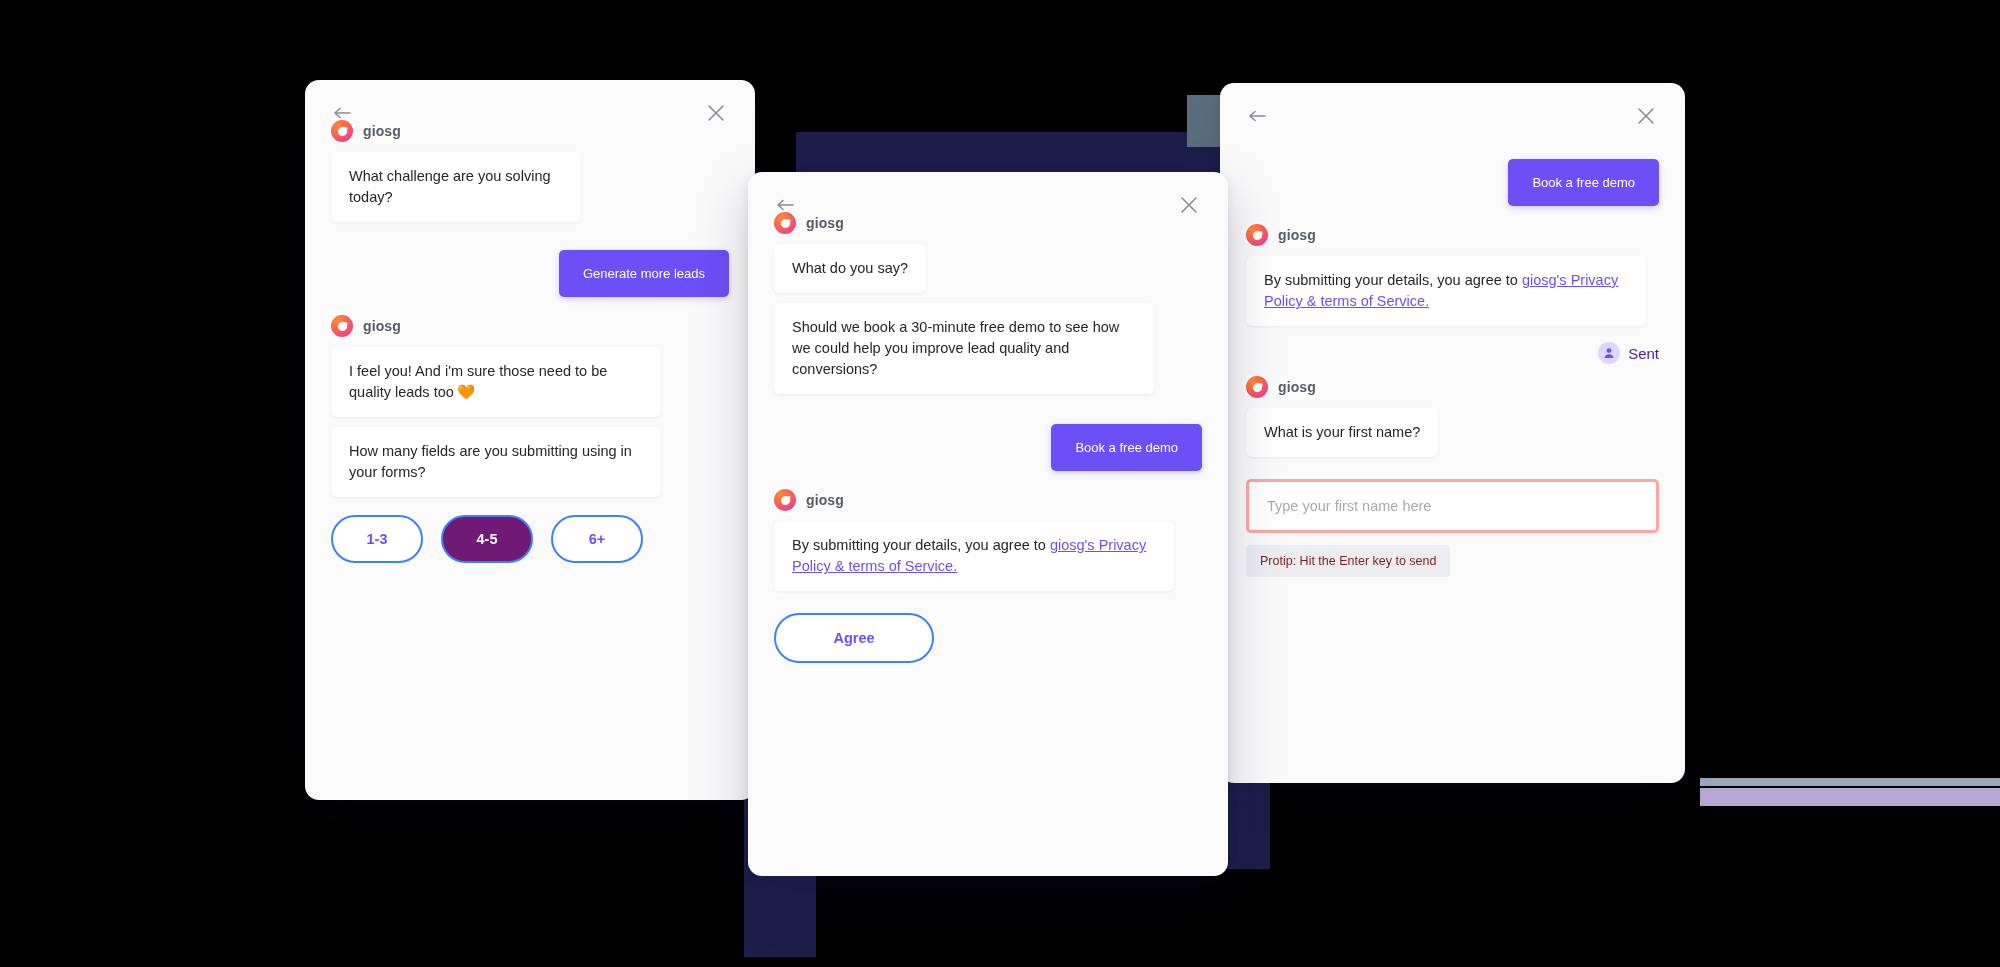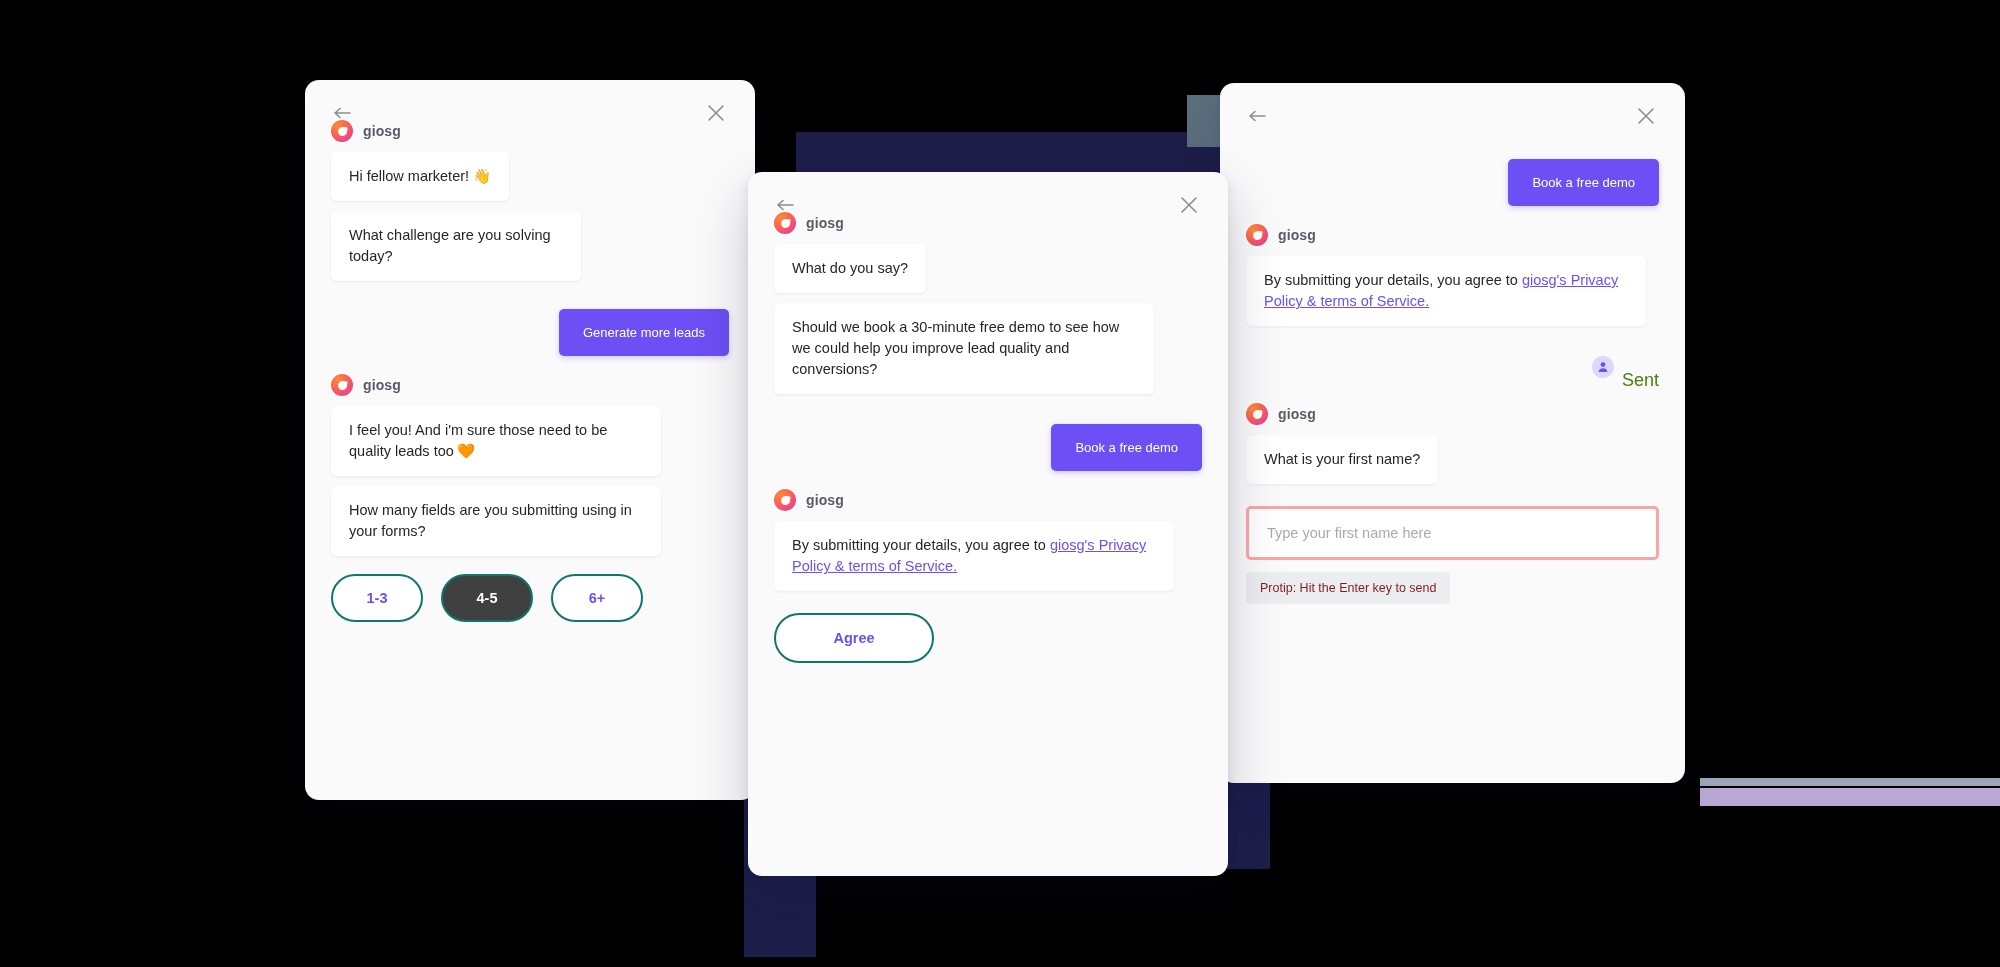--- a/index.html
+++ b/index.html
@@ -79,35 +79,35 @@
     font-size: 13px; font-weight: 400;
     border: none; border-radius: 5px;
     padding: 16px 24px; cursor: pointer;
     box-shadow: 0 2px 6px rgba(108,79,245,0.28);
     font-family: "Liberation Sans", sans-serif;
   }
   
   .pill-row { display:flex; gap: 18px; margin-top: 8px; }
   .pill {
     min-width: 92px; padding: 14px 26px;
-    border: 2px solid #0f766e; border-radius: 999px;
+    border: 2px solid #3b82f6; border-radius: 999px;
     background: #FFFFFF; color: #6C4FF5;
     font-size: 14.5px; font-weight: 700; cursor: pointer;
     text-align:center; font-family: "Liberation Sans", sans-serif;
   }
-  .pill.filled { background: #404040; color:#FFFFFF; }
+  .pill.filled { background: #701a75; color:#FFFFFF; }
   .pill.wide { min-width: 160px; padding: 15px 30px; }
 
   
   .sent-row { display:flex; align-items:center; justify-content:flex-end; gap: 8px; margin: 6px 0 12px 0; }
   .sent-avatar {
     width: 22px; height: 22px; border-radius:50%;
     background: #DED6FD; display:flex; align-items:center; justify-content:center;
   }
-  .sent-label { font-size: 18px; color:#4d7c0f;margin-top:28px; }
+  .sent-label { font-size: 15px; color:#4c1d95; }
 
   
   .name-input {
     width: 100%; padding: 16px 18px;
     border: 3px solid #fca5a5; border-radius: 5px;
     background: #FFFFFF; font-size: 14.5px; color:#9B9DA8;
     font-family: "Liberation Sans", sans-serif; outline: none;
   }
   .name-input::placeholder { color: #A7A9B4; }
   .protip {
@@ -146,23 +146,20 @@
       </div>
 
       <div class="brand-row">
         <span class="avatar">
             <span class="drop"></span>
           </span>
         <span class="brand-name">giosg</span>
       </div>
 
       <div class="bubble-wrap">
-        <div class="bubble">Hi fellow marketer! 👋</div>
-      </div>
-      <div class="bubble-wrap">
         <div class="bubble" style="max-width:250px">What challenge are you solving today?</div>
       </div>
 
       <div class="bubble-wrap right" style="margin:18px 0 6px 0">
         <button class="btn-primary">Generate more leads</button>
       </div>
 
       <div class="brand-row">
         <span class="avatar">
             <span class="drop"></span>

